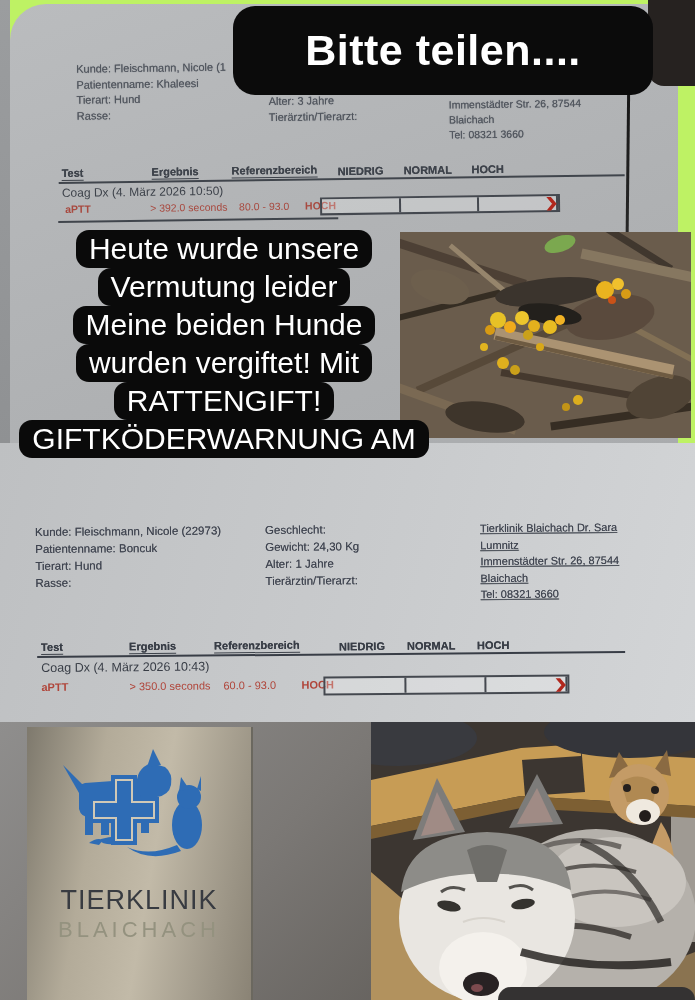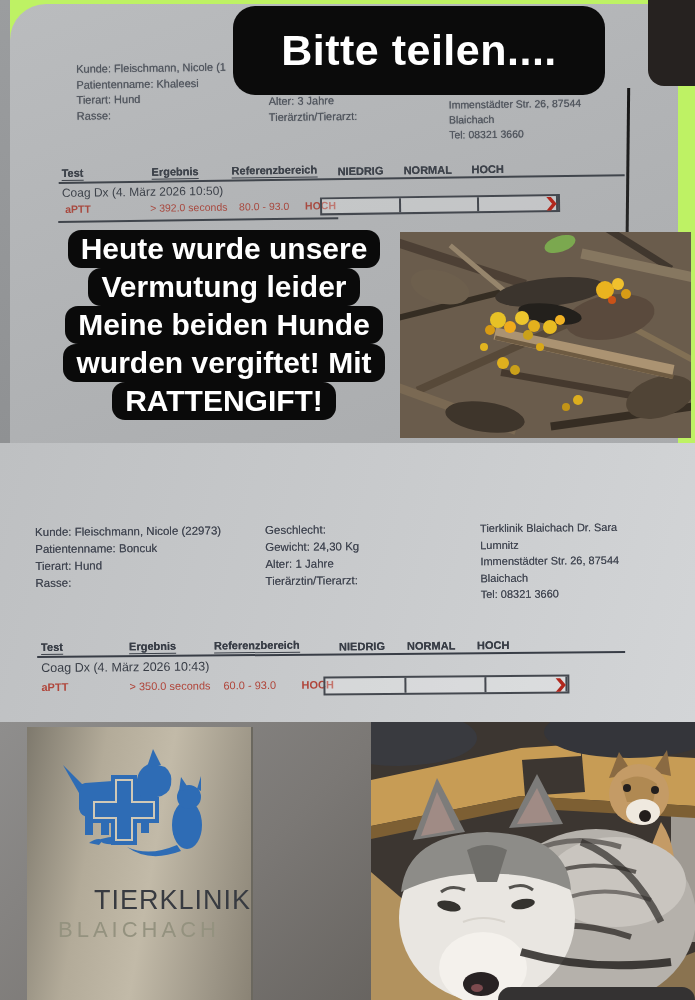--- a/index.html
+++ b/index.html
@@ -26,50 +26,50 @@
   .hdr{font-size:11px;color:#3e434b;font-weight:bold;text-shadow:0 0 .6px #3e434b;}
   .u{border-bottom:1.5px solid #3e434b;padding-bottom:1px;}
   .hline{position:absolute;height:2px;background:#40454c;}
   .red{color:#a84a40;}
   .rangebar{position:absolute;display:flex;border:2px solid #44484f;background:rgba(255,255,255,.25);}
   .rangebar .seg{flex:1;border-right:2px solid #44484f;}
   .rangebar .seg:last-child{border-right:none;}
   .rangebar .arrow{position:absolute;right:1px;top:50%;transform:translateY(-54%) scaleX(1.3);color:#b1271d;font-weight:bold;font-size:13px;line-height:13px;}
   
   .share-banner{
-    position:absolute;left:233px;top:6px;width:372px;height:89px;background:#0b0b0b;border-radius:22px;
+    position:absolute;left:233px;top:6px;width:420px;height:89px;background:#0b0b0b;border-radius:22px;
     display:flex;align-items:center;justify-content:center;
   }
   .share-banner span{color:#fff;font-size:43px;font-weight:bold;letter-spacing:0.5px;}
   
   .warning{position:absolute;left:0px;top:230px;width:448px;text-align:center;z-index:6;}
   .warning .wline{height:38px;}
   .warning .wline span{
     display:inline-block;background:#0a0a0a;color:#ffffff;
-    font-size:30px;font-weight:bold;line-height:38px;padding:0 13px;border-radius:13px;white-space:nowrap;
+    font-size:30px;font-weight:normal;line-height:38px;padding:0 13px;border-radius:13px;white-space:nowrap;
   }
   
   .poison-photo{position:absolute;left:400px;top:232px;width:291px;height:206px;overflow:hidden;z-index:4;}
   .dogs-photo{position:absolute;left:371px;top:722px;width:324px;height:278px;overflow:hidden;}
   
   .doc2-paper{position:absolute;left:0;top:443px;width:695px;height:280px;
     background:linear-gradient(105deg,#bec0c2 0%,#c9cbcd 55%,#d3d5d7 100%);}
   .doc2-wrap{position:absolute;left:0;top:443px;width:695px;height:280px;transform:rotate(-0.5deg);transform-origin:40px 80px;}
   .doc2-wrap .line{white-space:nowrap;color:#3f4450;text-shadow:0 0 .5px rgba(55,60,70,.7);}
   .t12{font-size:11.5px;line-height:17px;}
   .t115{font-size:11px;line-height:16.5px;}
   .doc2-wrap .hdr{color:#383d46;}
   .doc2-wrap .red{color:#b0453a;}
   
   .bottom-bg{position:absolute;left:0;top:722px;width:695px;height:278px;
     background:linear-gradient(135deg,#8f8e8d 0%,#7b7875 40%,#504c47 100%);}
   .sign-photo{position:absolute;left:27px;top:727px;width:224px;height:273px;overflow:hidden;
     background:linear-gradient(100deg,#7e796d 0%,#b3ab99 30%,#c2baa8 55%,#9c9586 85%,#8a8375 100%);
     border-right:2px solid #6b685f;}
-  .sign-title{position:absolute;left:0;top:158px;width:224px;text-align:right;
+  .sign-title{position:absolute;left:0;top:158px;width:224px;text-align:center;
     font-size:27px;letter-spacing:1px;color:#383b41;font-weight:500;}
   .sign-sub{position:absolute;left:0;top:190px;width:224px;text-align:center;
     font-size:22px;letter-spacing:4px;color:#94927f;}
   .logo-svg{position:absolute;left:22px;top:20px;}
   .bottom-sliver{position:absolute;left:498px;top:987px;width:197px;height:13px;background:#343232;border-radius:16px 16px 0 0;z-index:7;}
 </style>
 </head>
 <body>
 
 <div class="canvas">
@@ -172,37 +172,38 @@
       </g>
     </svg>
   </div>
 
   <div class="warning">
     <div class="wline"><span>Heute wurde unsere</span></div>
     <div class="wline"><span>Vermutung leider</span></div>
     <div class="wline"><span>Meine beiden Hunde</span></div>
     <div class="wline"><span>wurden vergiftet! Mit</span></div>
     <div class="wline"><span>RATTENGIFT!</span></div>
+    <div class="wline"><span>GIFTKÖDERWARNUNG AM</span></div>
   </div>
 
   <div class="doc2-paper"></div>
   <div class="doc2-wrap">
     <div class="doc-txt t12" style="left:35px;top:81px;">
       <div class="line">Kunde: Fleischmann, Nicole (22973)</div>
       <div class="line">Patientenname: Boncuk</div>
       <div class="line">Tierart: Hund</div>
       <div class="line">Rasse:</div>
     </div>
     <div class="doc-txt t12" style="left:265px;top:81px;">
       <div class="line">Geschlecht:</div>
       <div class="line">Gewicht: 24,30 Kg</div>
       <div class="line">Alter: 1 Jahre</div>
       <div class="line">Tierärztin/Tierarzt:</div>
     </div>
-    <div class="doc-txt t115" style="left:480px;top:81px;">
+    <div class="doc-txt t115" style="left:480px;top:81px;text-decoration:underline;">
       <div class="line">Tierklinik Blaichach Dr. Sara</div>
       <div class="line">Lumnitz</div>
       <div class="line">Immenstädter Str. 26, 87544</div>
       <div class="line">Blaichach</div>
       <div class="line">Tel: 08321 3660</div>
     </div>
 
     <div class="doc-txt hdr u" style="left:40px;top:198px;">Test</div>
     <div class="doc-txt hdr u" style="left:128px;top:198px;">Ergebnis</div>
     <div class="doc-txt hdr u" style="left:213px;top:198px;">Referenzbereich</div>

